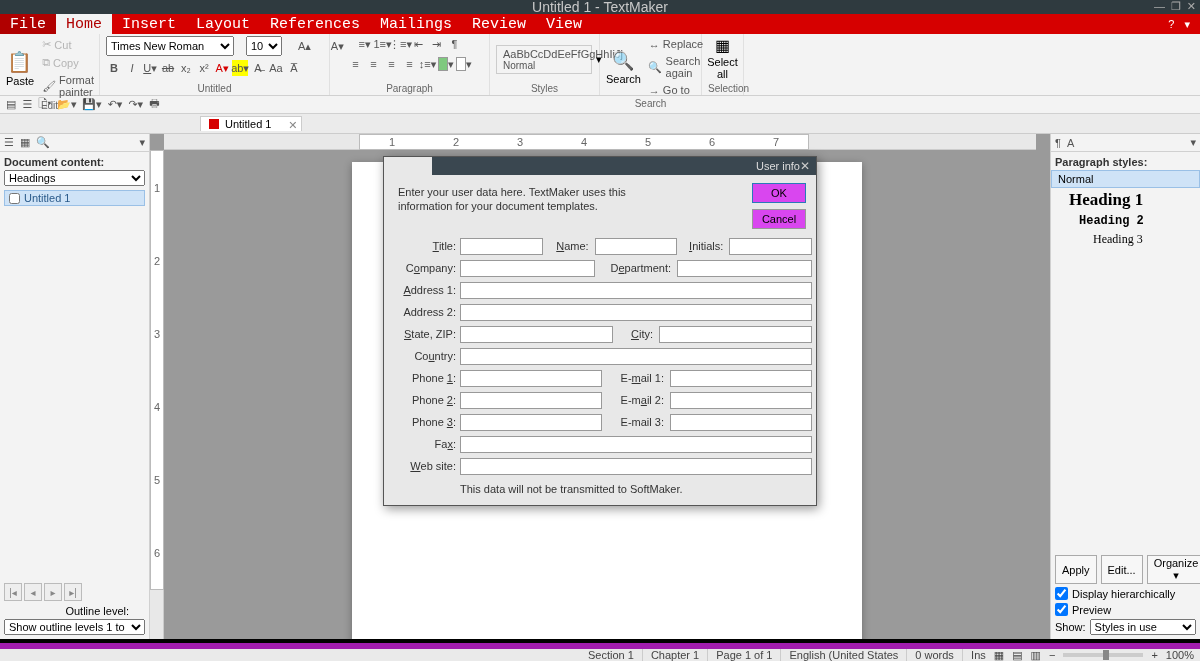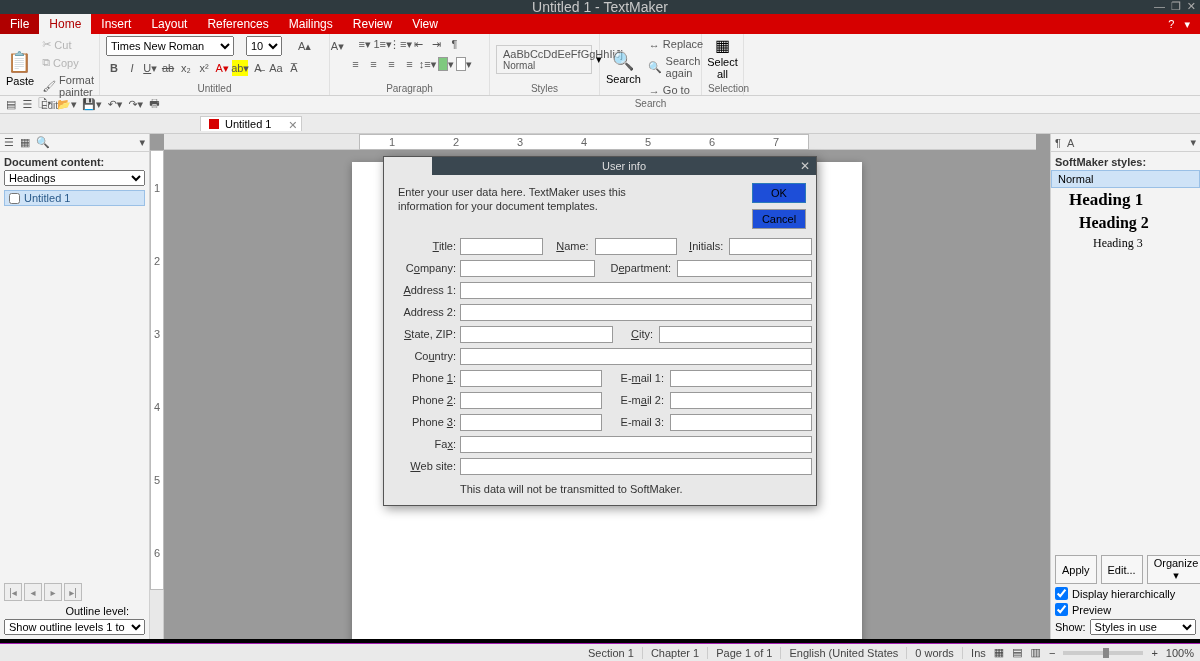--- a/index.html
+++ b/index.html
@@ -6,21 +6,21 @@
 body { background: #f0f0f0; width: 1200px; height: 661px; overflow: hidden; position: relative; }
 
 
 .titlebar { background: #2f3a3f; color: #c8c8c8; height: 14px; display: flex; align-items: center; justify-content: center; position: relative; }
 .titlebar .title { font-size: 14px; }
 .titlebar .winbtns { position: absolute; right: 4px; top: 0; display: flex; gap: 6px; color: #aaa; font-size: 10px; }
 .titlebar .winbtns span { cursor: pointer; }
 
 
 .ribbon-tabs { background: #d60000; height: 20px; display: flex; align-items: stretch; color: #fff; position: relative; }
-.ribbon-tabs .tab { padding: 9px 10px; display: flex; align-items: center; font-size: 12px; cursor: pointer; }
+.ribbon-tabs .tab { padding: 9px 10px; display: flex; align-items: center; font-size: 15px; cursor: pointer; font-family: Liberation Mono, monospace; }
 .ribbon-tabs .tab.file { background: #b00000; }
 .ribbon-tabs .tab.active { background: #f3f3f3; color: #b00000; }
 .ribbon-tabs .help { margin-left: auto; padding: 0 10px; display: flex; align-items: center; gap: 10px; }
 
 
 .ribbon { background: #f3f3f3; border-bottom: 1px solid #d0d0d0; height: 62px; display: flex; }
 .group { border-right: 1px solid #e0e0e0; padding: 2px 6px 0 6px; display: flex; flex-direction: column; }
 .group-body { flex: 1; display: flex; align-items: center; gap: 4px; }
 .group-label { font-size: 10px; color: #666; text-align: center; padding-bottom: 1px; }
 .rbtn { border: 1px solid transparent; padding: 1px 3px; display: inline-flex; align-items: center; gap: 3px; color: #555; cursor: pointer; font-size: 11px; }
@@ -68,45 +68,45 @@
 .editor-bg { position: absolute; top: 16px; left: 14px; right: 14px; bottom: 0; background: #9a9a9a; }
 .page { position: absolute; top: 12px; left: 188px; width: 510px; height: 700px; background: #fff; box-shadow: 0 2px 8px rgba(0,0,0,.3); }
 
 
 .right-panel { width: 150px; background: #f3f3f3; border-left: 1px solid #d0d0d0; display: flex; flex-direction: column; }
 .right-panel .toolstrip { height: 18px; border-bottom: 1px solid #d0d0d0; display: flex; align-items: center; gap: 6px; padding: 0 4px; color: #555; }
 .styles-list { padding: 0; font-size: 11px; }
 .style-item { padding: 2px 6px 2px 18px; cursor: pointer; }
 .style-item.selected { background: #cfe3f7; border:1px solid #9ac0e6; font-size: 11px; padding-left:6px;}
 .style-item.h1 { font-size: 17px; font-weight: bold; font-family: Georgia, serif; }
-.style-item.h2 { font-size: 16px; font-weight: bold; font-family: Liberation Serif, serif; padding-left: 28px; }
+.style-item.h2 { font-size: 12px; font-weight: bold; font-family: Liberation Mono, monospace; padding-left: 28px; }
 .style-item.h3 { font-size: 12px; font-family: Georgia, serif; padding-left: 42px; }
 .right-bottom { margin-top: auto; padding: 4px; display: flex; flex-direction: column; gap: 3px; }
 .right-bottom .btnrow { display: flex; gap: 4px; }
 .right-bottom button { font-size: 11px; padding: 1px 6px; border:1px solid #aaa; background:#f7f7f7;}
 .chk { display: flex; align-items: center; gap: 4px; font-size: 11px; }
 .show-row { display: flex; align-items: center; gap: 4px; }
 .show-row select { flex: 1; font-size: 11px; }
 
 
-.statusbar { position: absolute; bottom: 0; left: 0; right: 0; height: 18px; background: #eaeaea; border-top: 1px solid #a21caf; display: flex; align-items: center; font-size: 10px; color: #444; }
+.statusbar { position: absolute; bottom: 0; left: 0; right: 0; height: 18px; background: #eaeaea; border-top: 6px solid #a21caf; display: flex; align-items: center; font-size: 10px; color: #444; }
 .statusbar .seg { padding: 0 8px; border-right: 1px solid #ccc; }
 .statusbar .right { margin-left: auto; display: flex; align-items: center; gap: 8px; padding-right: 6px; }
 .zoom-slider { width: 80px; height: 4px; background: #ccc; position: relative; }
 .zoom-slider::after { content: ""; position: absolute; left: 50%; top: -3px; width: 6px; height: 10px; background: #888; }
 .blackbar{position:absolute;bottom:18px;left:0;right:0;height:4px;background:#000;}
 
 
 .dialog-overlay { position: absolute; top: 156px; left: 383px; width: 434px; background: #e8e8e8; border: 1px solid #555; box-shadow: 2px 3px 10px rgba(0,0,0,.4); }
-.dialog-title { background: #3a4750; color: #ddd; font-size: 11px; text-align: center; padding: 3px 0; position: relative; margin-left: 48px; }
+.dialog-title { background: #3a4750; color: #ddd; font-size: 11px; text-align: right; padding: 3px 16px; position: relative; margin-left: 48px; }
 .dialog-title .close { position: absolute; right: 6px; top: 2px; color: #ccc; cursor: pointer; font-size: 12px; }
 .dialog-body { padding: 10px 4px 10px 14px; position: relative; }
 .dialog-instr { font-size: 11px; width: 260px; line-height: 1.3; color:#333;}
 .dialog-btns { position: absolute; right: 10px; top: 8px; display: flex; flex-direction: column; gap: 6px; }
-.dialog-btns button { width: 54px; height: 20px; font-size: 11px; border: 1px solid #999; background: #1d4ed8; }
+.dialog-btns button { width: 54px; height: 20px; font-size: 11px; border: 1px solid #999; background: #d946ef; }
 .dialog-btns button.ok { border: 1px solid #2a7ab8; }
 .form-grid { margin-top: 24px; display: grid; grid-template-columns: 58px 1fr; row-gap: 5px; column-gap: 4px; align-items:center;}
 .form-grid label { font-size: 11px; text-align: right; color:#333;}
 .form-grid input[type=text] { height: 17px; font-size: 11px; border: 1px solid #999; background: #fff; padding: 0 2px; width:100%;}
 .row-inline { display: flex; align-items: center; gap: 6px; }
 .row-inline label { }
 .row-inline input { flex: 1; }
 .privacy { font-size: 11px; margin-top: 8px; color:#333; margin-left:62px;}
 u.hot{text-decoration:underline;}
 </style>
@@ -310,21 +310,21 @@
       <div class="page"></div>
     </div>
   </div>
 
   <div class="right-panel">
     <div class="toolstrip">
       <span>¶</span>
       <span>A</span>
       <span style="margin-left:auto">▾</span>
     </div>
-    <div class="panel-heading">SoftMaker styles:</div>
+    <div class="panel-heading">Paragraph styles:</div>
     <div class="styles-list">
       <div class="style-item selected">Normal</div>
       <div class="style-item h1">Heading 1</div>
       <div class="style-item h2">Heading 2</div>
       <div class="style-item h3">Heading 3</div>
     </div>
     <div class="right-bottom">
       <div class="btnrow">
         <button>Apply</button>
         <button>Edit...</button>

